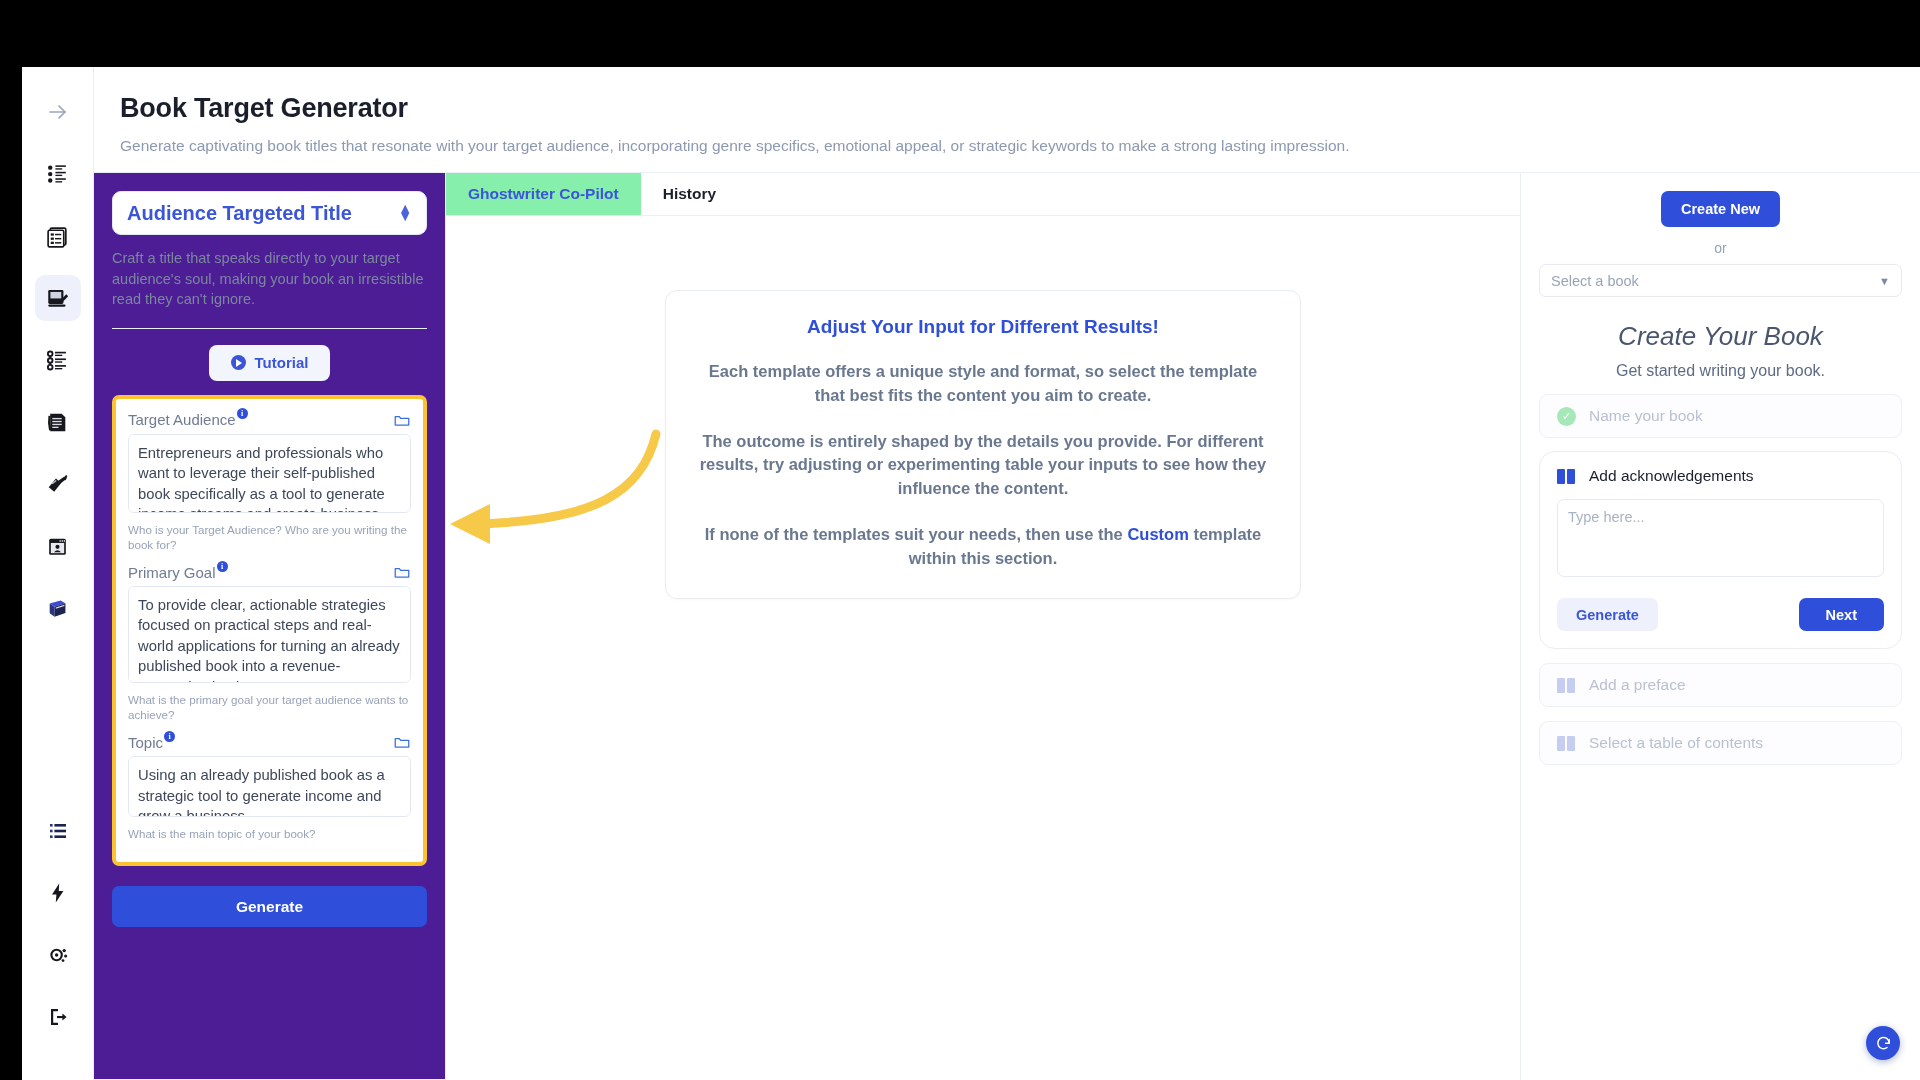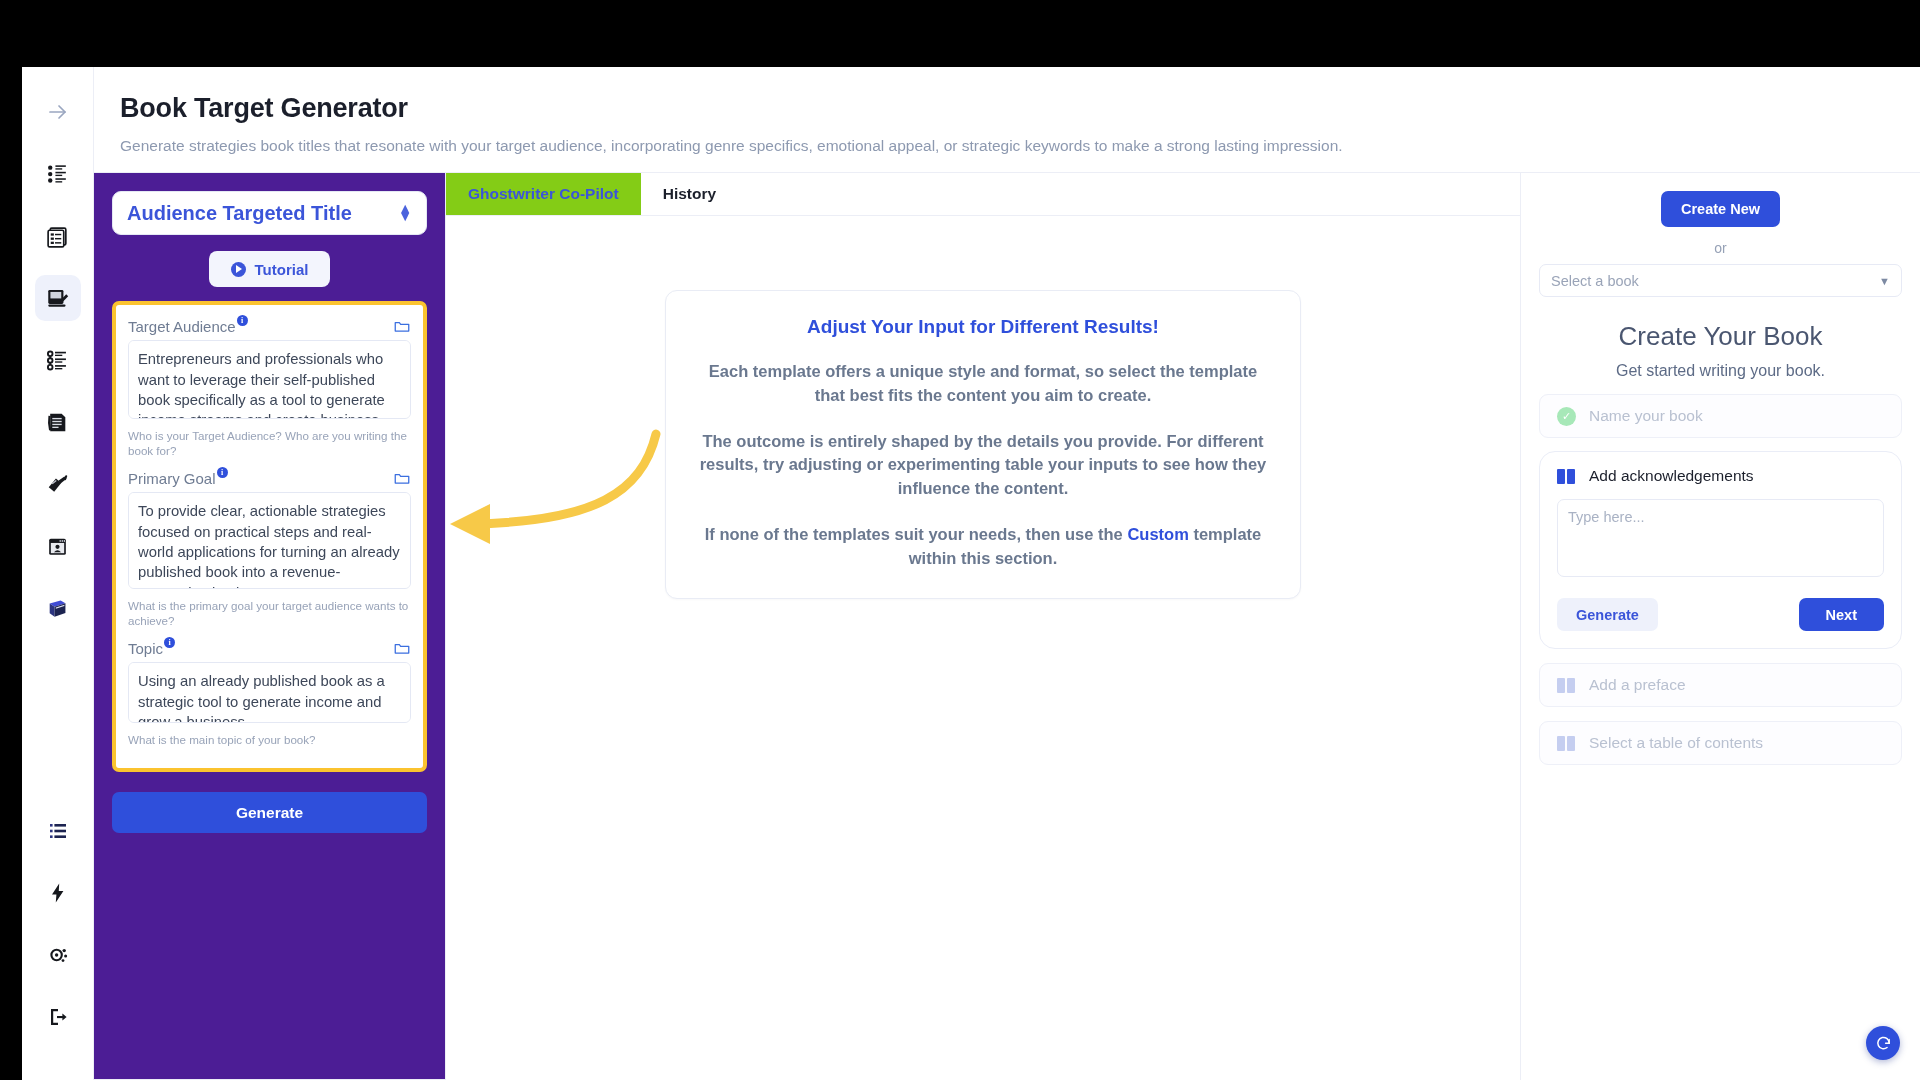--- a/index.html
+++ b/index.html
@@ -155,21 +155,21 @@
   }
 
   
   .center { flex: 1 1 auto; min-width: 0; display: flex; flex-direction: column; background:#fff; }
   .tabs { display: flex; border-bottom: 1px solid #eceef6; height: 43px; }
   .tab {
     display: flex; align-items: center;
     padding: 0 22px;
     font-size: 15.5px; font-weight: bold;
   }
-  .tab.active { background: #84cc16; color: #3b55d9; }
+  .tab.active { background: #86efac; color: #3b55d9; }
   .tab.idle { color: #1b1f2b; }
   .center-body { flex: 1 1 auto; display: flex; justify-content: center; padding-top: 42px; position: relative; }
   .infocard {
     width: 636px;
     border: 1px solid #e9ecf5; border-radius: 12px;
     background: #fff;
     padding: 25px 30px 28px;
     text-align: center;
     box-shadow: 0 1px 2px rgba(20,30,70,.03);
     height: fit-content;
@@ -208,21 +208,21 @@
   .or { text-align: center; color: #96a1b6; font-size: 14px; margin: 13px 0 8px; }
   .book-select {
     width: 100%; height: 33px;
     border: 1px solid #e7eaf5; border-radius: 7px;
     background: #fff;
     display: flex; align-items: center; justify-content: space-between;
     padding: 0 11px;
     color: #9aa4b8; font-size: 14.5px;
   }
   .chev { color: #7d8aa3; font-size: 11px; }
-  .cyb-title { text-align: center; font-size: 26px; color: #4a5670; margin: 24px 0 0; font-weight: normal; }
+  .cyb-title { text-align: center; font-size: 26px; color: #4a5670; margin: 24px 0 0; font-weight: normal; font-style: italic; }
   .cyb-sub { text-align: center; font-size: 16px; color: #5d6b86; margin-top: 10px; }
 
   .step {
     border: 1px solid #eef0f8; border-radius: 9px;
     background: #fdfdff;
     display: flex; align-items: center; gap: 13px;
     padding: 0 17px; height: 44px;
     margin-top: 14px;
     color: #b9c1d1; font-size: 15.5px;
   }
@@ -432,35 +432,36 @@
             <path d="M16.4 8.4 L20.6 12 L16.4 15.6 Z" fill="#16181d"></path>
           </svg>
         </div>
       </div>
     </div>
 
     <div class="main">
 
       <div class="pagehead">
         <div class="page-title">Book Target Generator</div>
-        <div class="page-sub">Generate strategies book titles that resonate with your target audience, incorporating genre specifics, emotional appeal, or strategic keywords to make a strong lasting impression.</div>
+        <div class="page-sub">Generate captivating book titles that resonate with your target audience, incorporating genre specifics, emotional appeal, or strategic keywords to make a strong lasting impression.</div>
       </div>
 
       <div class="body-row">
 
         <div class="formpanel">
 
           <div class="tpl-select">
             <span>Audience Targeted Title</span>
             <span class="spin">
               <span>▲</span>
                 <span>▼</span>
             </span>
           </div>
 
+          <div class="tpl-desc">Craft a title that speaks directly to your target audience's soul, making your book an irresistible read they can't ignore.</div>
 
           <div class="tutorial-wrap">
             <div class="tutorial">
               <span class="play"></span>
               <span>Tutorial</span>
             </div>
           </div>
 
           <div class="fields">
 

